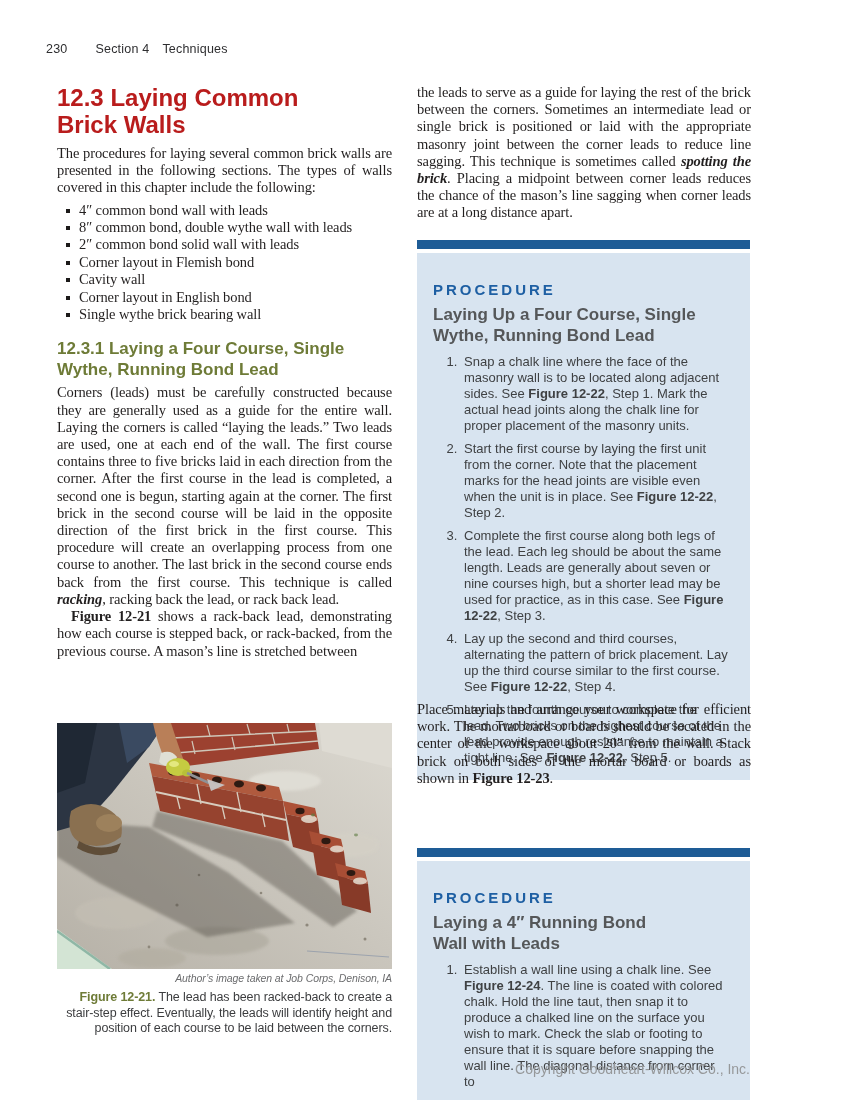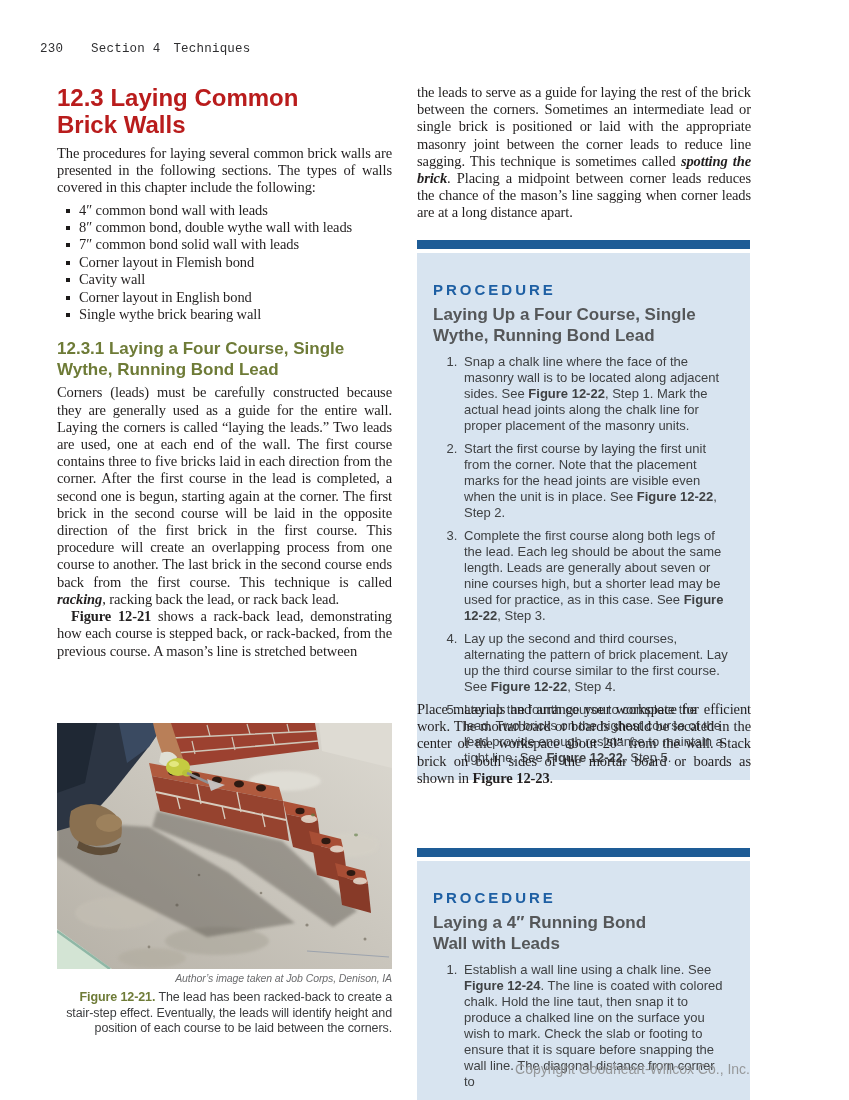--- a/index.html
+++ b/index.html
@@ -1,21 +1,21 @@
 <!DOCTYPE html>
 <html><head>
 <meta charset="utf-8">
 <style>
   html,body{margin:0;padding:0;background:#ffffff;}
   body{width:849px;height:1100px;position:relative;overflow:hidden;
        font-family:"Liberation Serif", serif;color:#221f1f;}
   .abs{position:absolute;}
 
   
-  .runhead{top:42px;left:40px;font-family:Liberation Mono, monospace;
+  .runhead{top:42px;left:46px;font-family:Liberation Sans, sans-serif;
            font-size:12.5px;color:#2e2e30;letter-spacing:.2px;}
   .runhead span{display:inline-block;}
   .rh-num{margin-right:28px;}
   .rh-sec{margin-right:13px;}
 
   
   .col-left{left:57px;top:84px;width:335px;}
   .col-right-block{left:417px;width:334px;}
 
   h1.sec{margin:0;width:295px;font-family:"Liberation Sans",sans-serif;
@@ -63,21 +63,21 @@
 <div class="abs runhead">
   <span class="rh-num">230</span><span class="rh-sec">Section 4</span><span>Techniques</span>
 </div>
 
 <div class="abs col-left">
   <h1 class="sec">12.3 Laying Common Brick Walls</h1>
   <p class="body-text" style="margin-top:7px;">The procedures for laying several common brick walls are presented in the following sections. The types of walls covered in this chapter include the following:</p>
   <ul class="walls">
     <li>4″ common bond wall with leads</li>
     <li>8″ common bond, double wythe wall with leads</li>
-    <li>7″ common bond solid wall with leads</li>
+    <li>2″ common bond solid wall with leads</li>
     <li>Corner layout in Flemish bond</li>
     <li>Cavity wall</li>
     <li>Corner layout in English bond</li>
     <li>Single wythe brick bearing wall</li>
   </ul>
   <h2 class="sub" style="margin-top:15px;width:345px;">12.3.1 Laying a Four Course, Single Wythe, Running Bond Lead</h2>
   <p class="body-text" style="margin-top:4px;"><span>Corners (leads) must be carefully constructed because they are generally used as a guide for the entire wall. Laying the corners is called “laying the leads.” Two leads are used, one at each end of the wall. The first course contains three to five bricks laid in each direction from the corner. After the first course in the lead is completed, a second one is begun, starting again at the corner. The first brick in the second course will be laid in the opposite direction of the first brick in the first course. This procedure will create an overlapping process from one course to another. The last brick in the second course ends back from the first course. This technique is called </span><span style="font-weight: bold; font-style: italic;">racking</span><span>, racking back the lead, or rack back lead.</span></p>
   <p class="body-text indent"><span style="font-weight: bold;">Figure 12-21</span><span> shows a rack-back lead, demonstrating how each course is stepped back, or rack-backed, from the previous course. A mason’s line is stretched between</span></p>
 </div>
 

